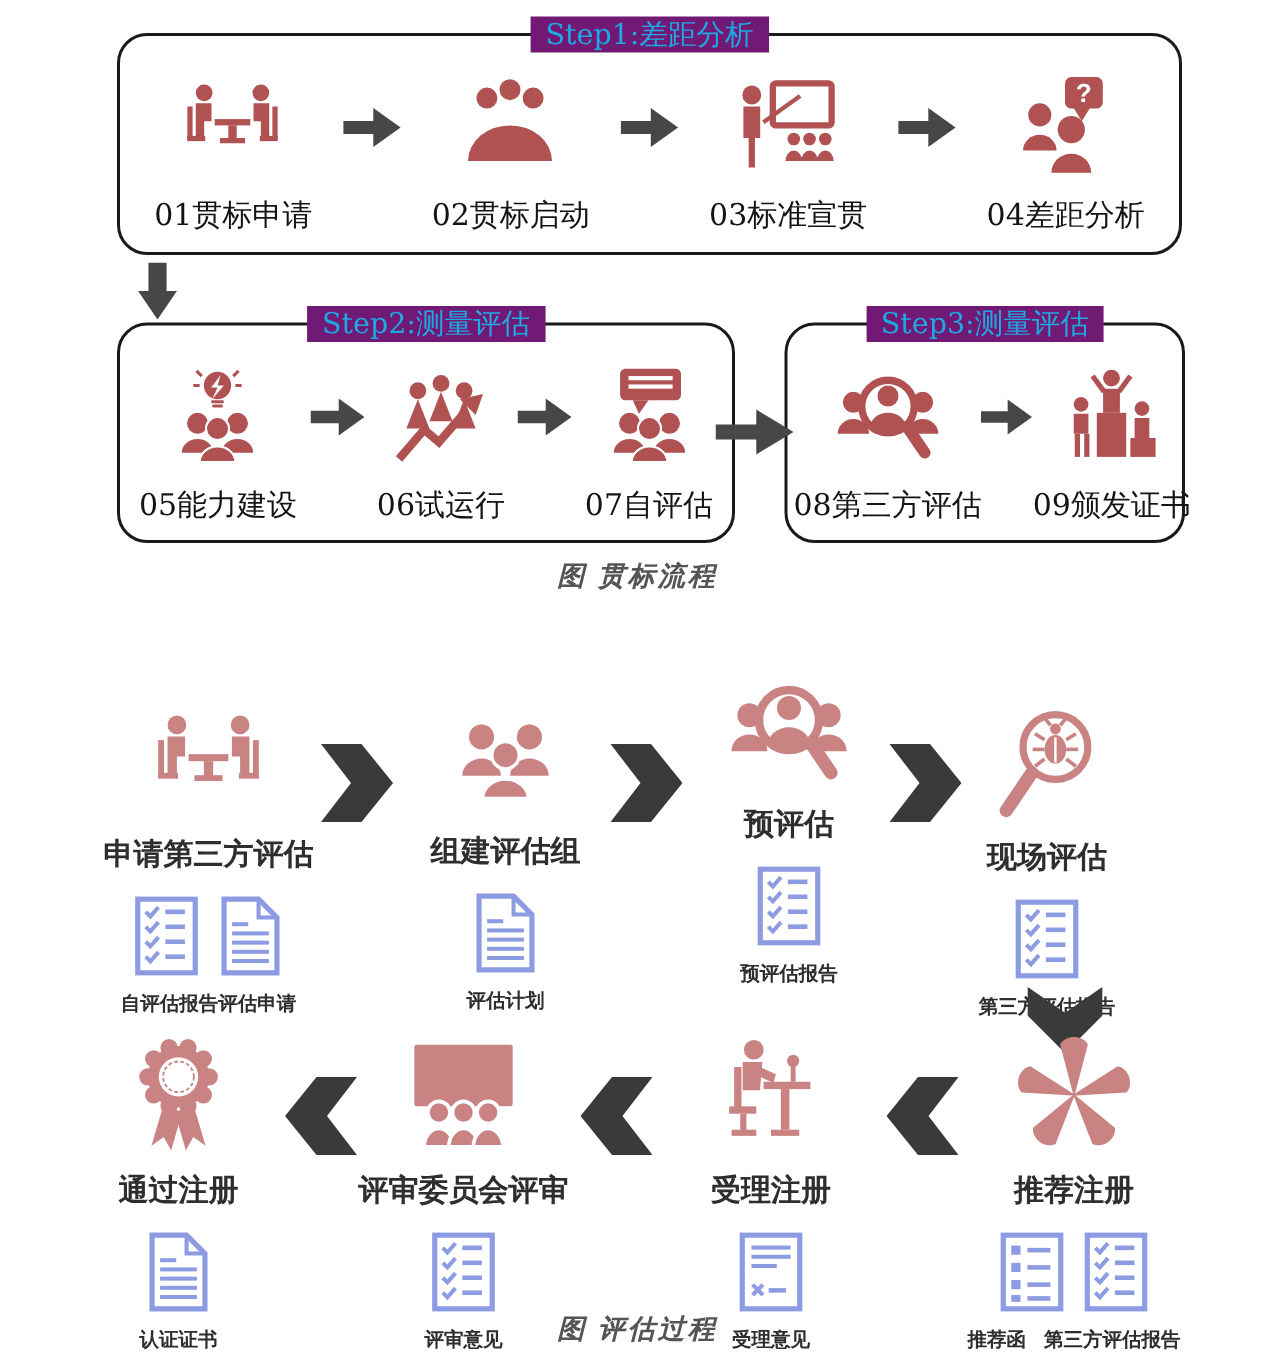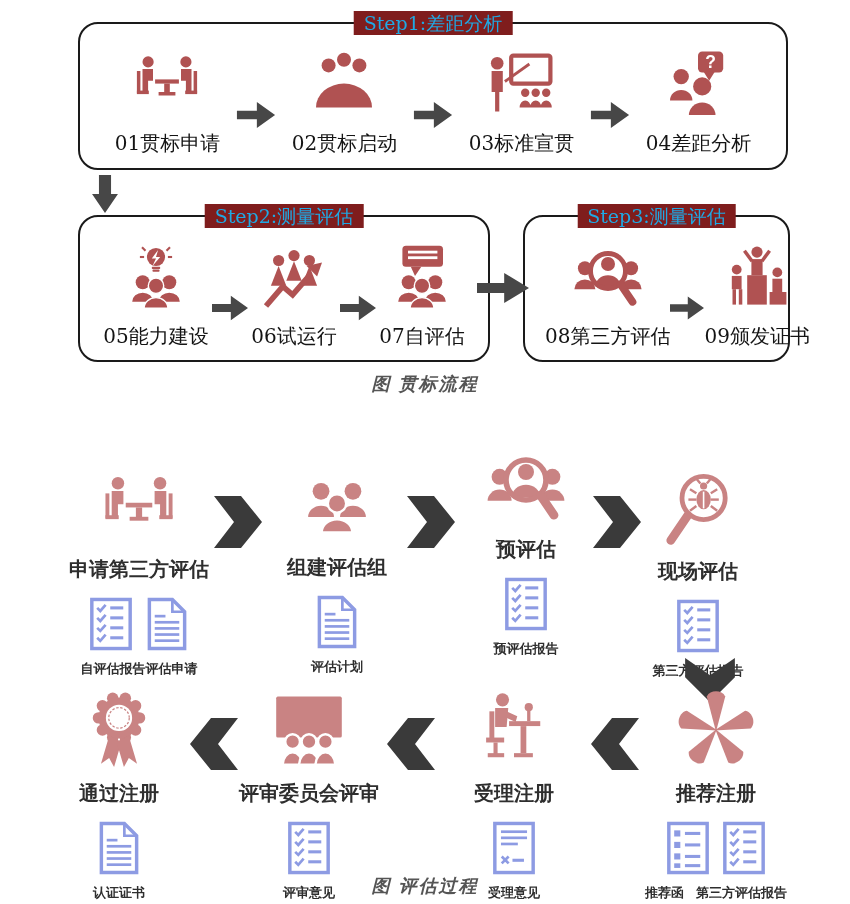--- a/index.html
+++ b/index.html
@@ -1,23 +1,23 @@
 <!DOCTYPE html>
 <html style="--step-title: #1fa9e4; --icon-red: #b05252; --icon-pink: #c98383; --doc-blue: #8d9be3; --arrow-dark: #474747; --chevron-dark: #3a3a3a; --caption-gray: #555555; --box-border: #1a1a1a;"><head>
 <meta charset="utf-8">
 <style>
   html,body{margin:0;padding:0;background:#fff}
   .canvas{position:relative;width:850px;height:904px;background:#fff;overflow:hidden;
           font-family:"Liberation Sans","DejaVu Sans",sans-serif}
   
   .sbox{position:absolute;border:2.5px solid var(--box-border,#1a1a1a);border-radius:20px;background:#fff;box-sizing:border-box}
-  .sbox-title{position:absolute;top:-13px;left:50%;transform:translateX(-50%);background:#7f1d1d;
+  .sbox-title{position:absolute;top:-13px;left:50%;transform:translateX(-50%);background:#701a75;
       padding:0 10px;font-family:"DejaVu Serif","Liberation Serif",serif;font-size:19px;
       color:var(--step-title,#1fa9e4);white-space:nowrap;line-height:24px}
-  .sbox-row{display:flex;justify-content:space-evenly;align-items:center;padding:26px 20px 0}
+  .sbox-row{display:flex;justify-content:space-evenly;align-items:flex-start;padding:26px 4px 0}
   .step{display:flex;flex-direction:column;align-items:center;gap:10px}
   .step-icon{width:70px;height:70px;color:var(--icon-red,#b05252)}
   .step-label{font-family:"DejaVu Serif","Liberation Serif",serif;font-size:20px;color:#141414;white-space:nowrap}
   .sarrow{width:42px;height:26px;margin-top:22px;color:var(--arrow-dark,#4a4a4a);flex:0 0 auto}
   .abs-arrow{position:absolute;color:var(--arrow-dark,#4a4a4a);z-index:4}
   .caption{position:absolute;left:0;width:100%;text-align:center;font-size:18px;font-weight:bold;
       font-style:italic;color:var(--caption-gray,#555);letter-spacing:2px}
   
   .col{position:absolute;display:flex;flex-direction:column;align-items:center}
   .col-icon{color:var(--icon-pink,#c98383)}

